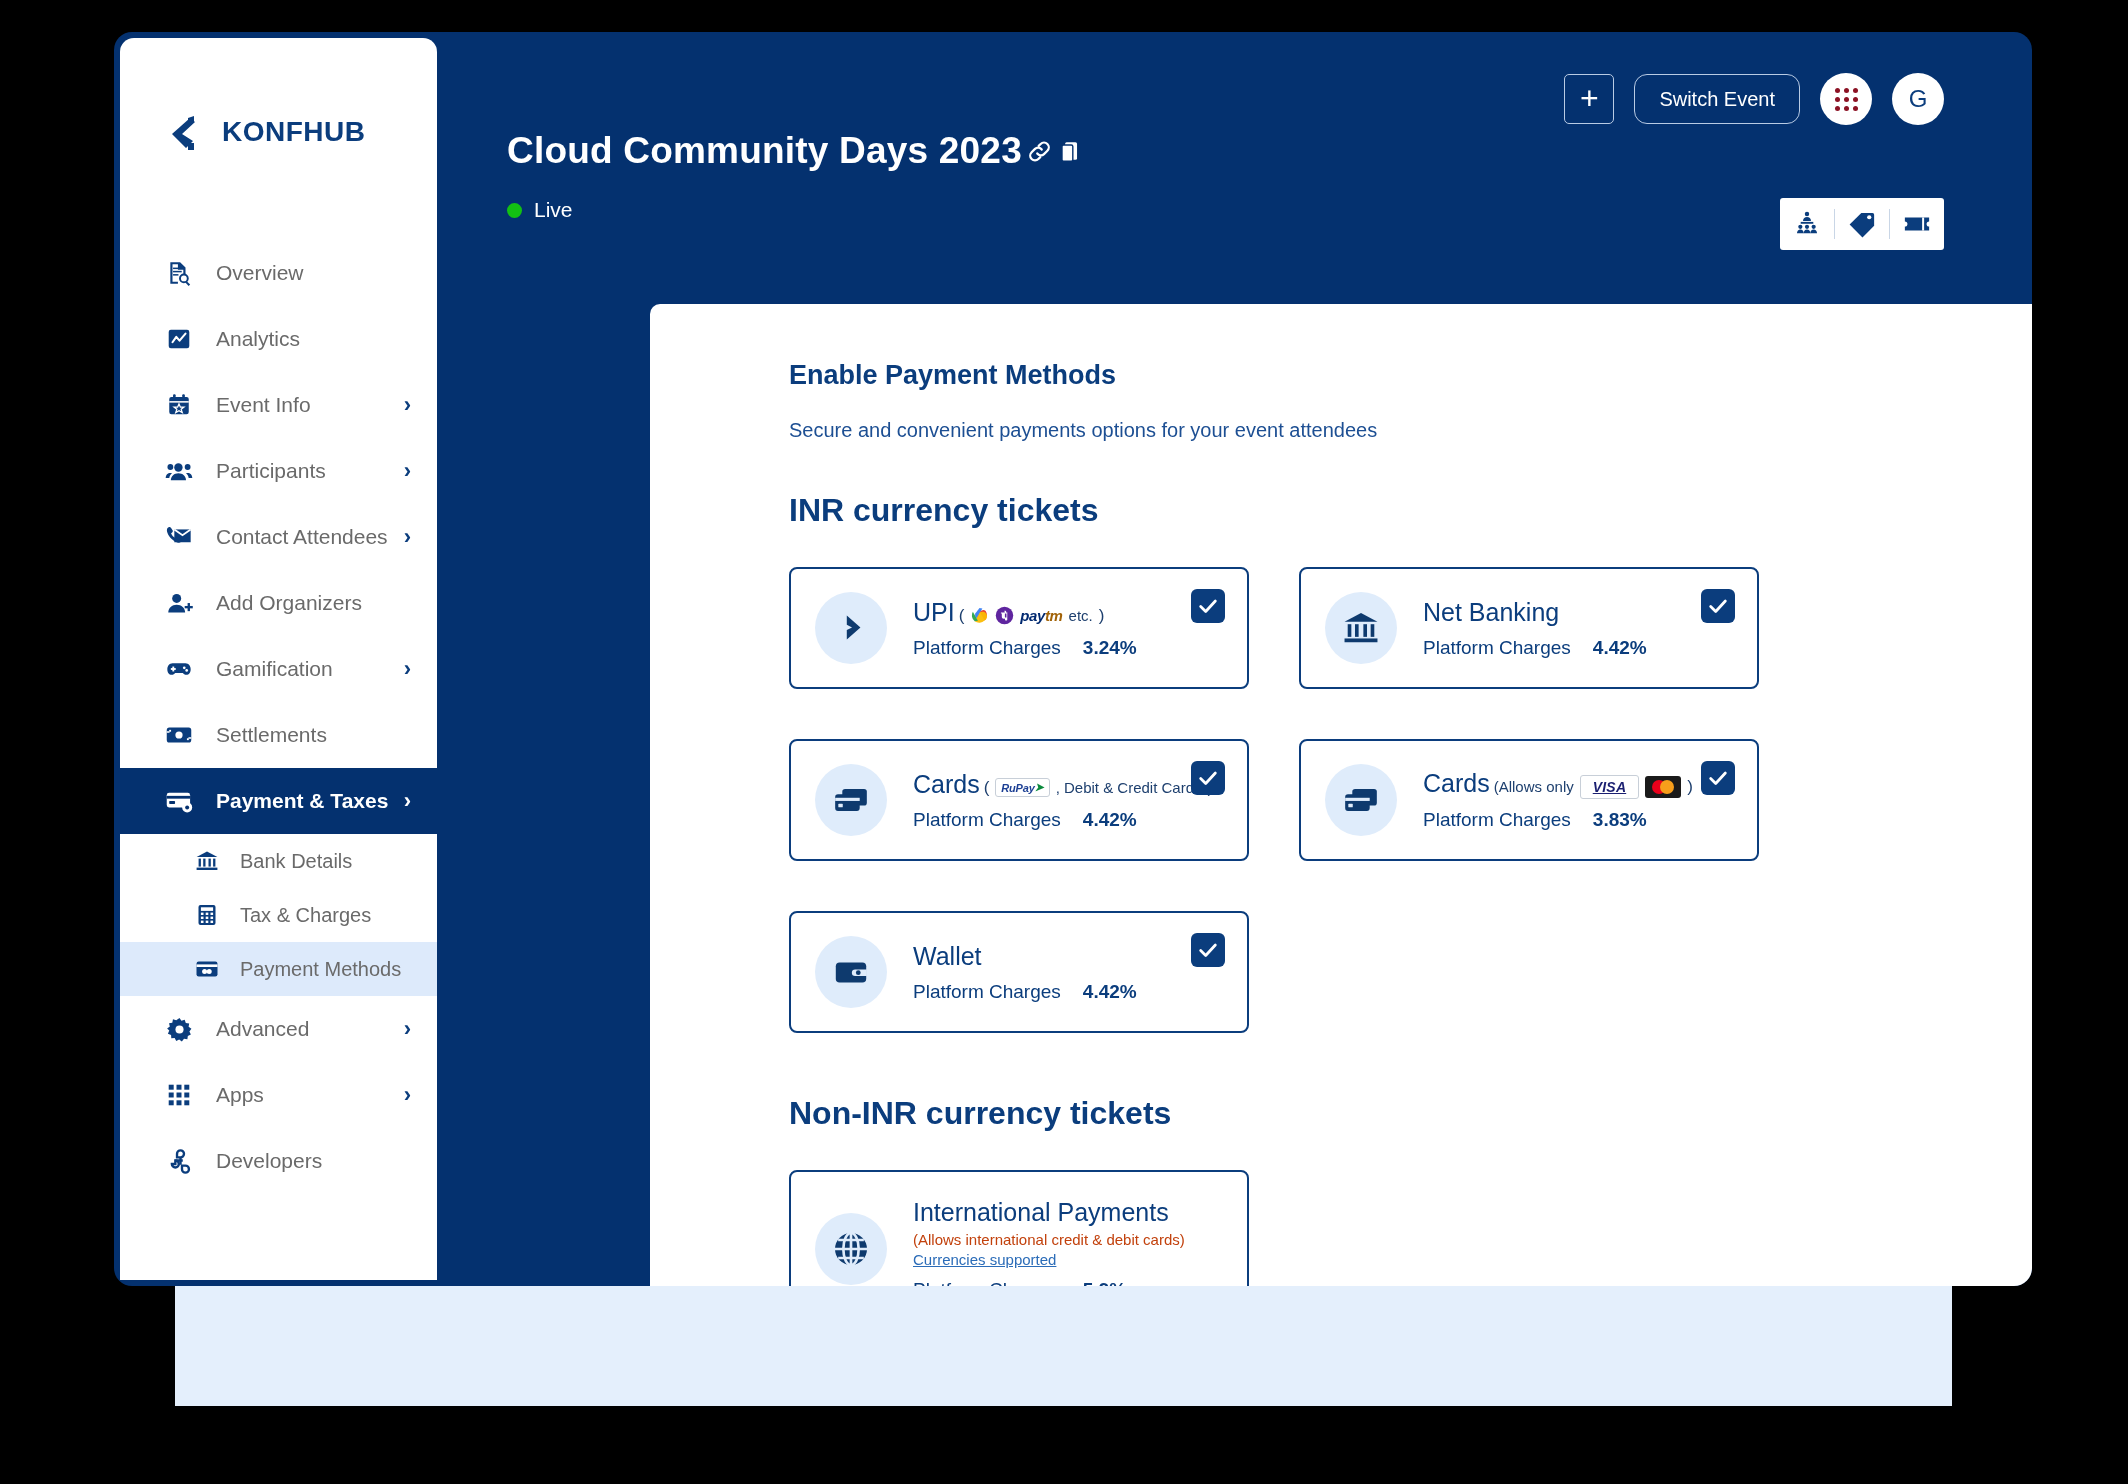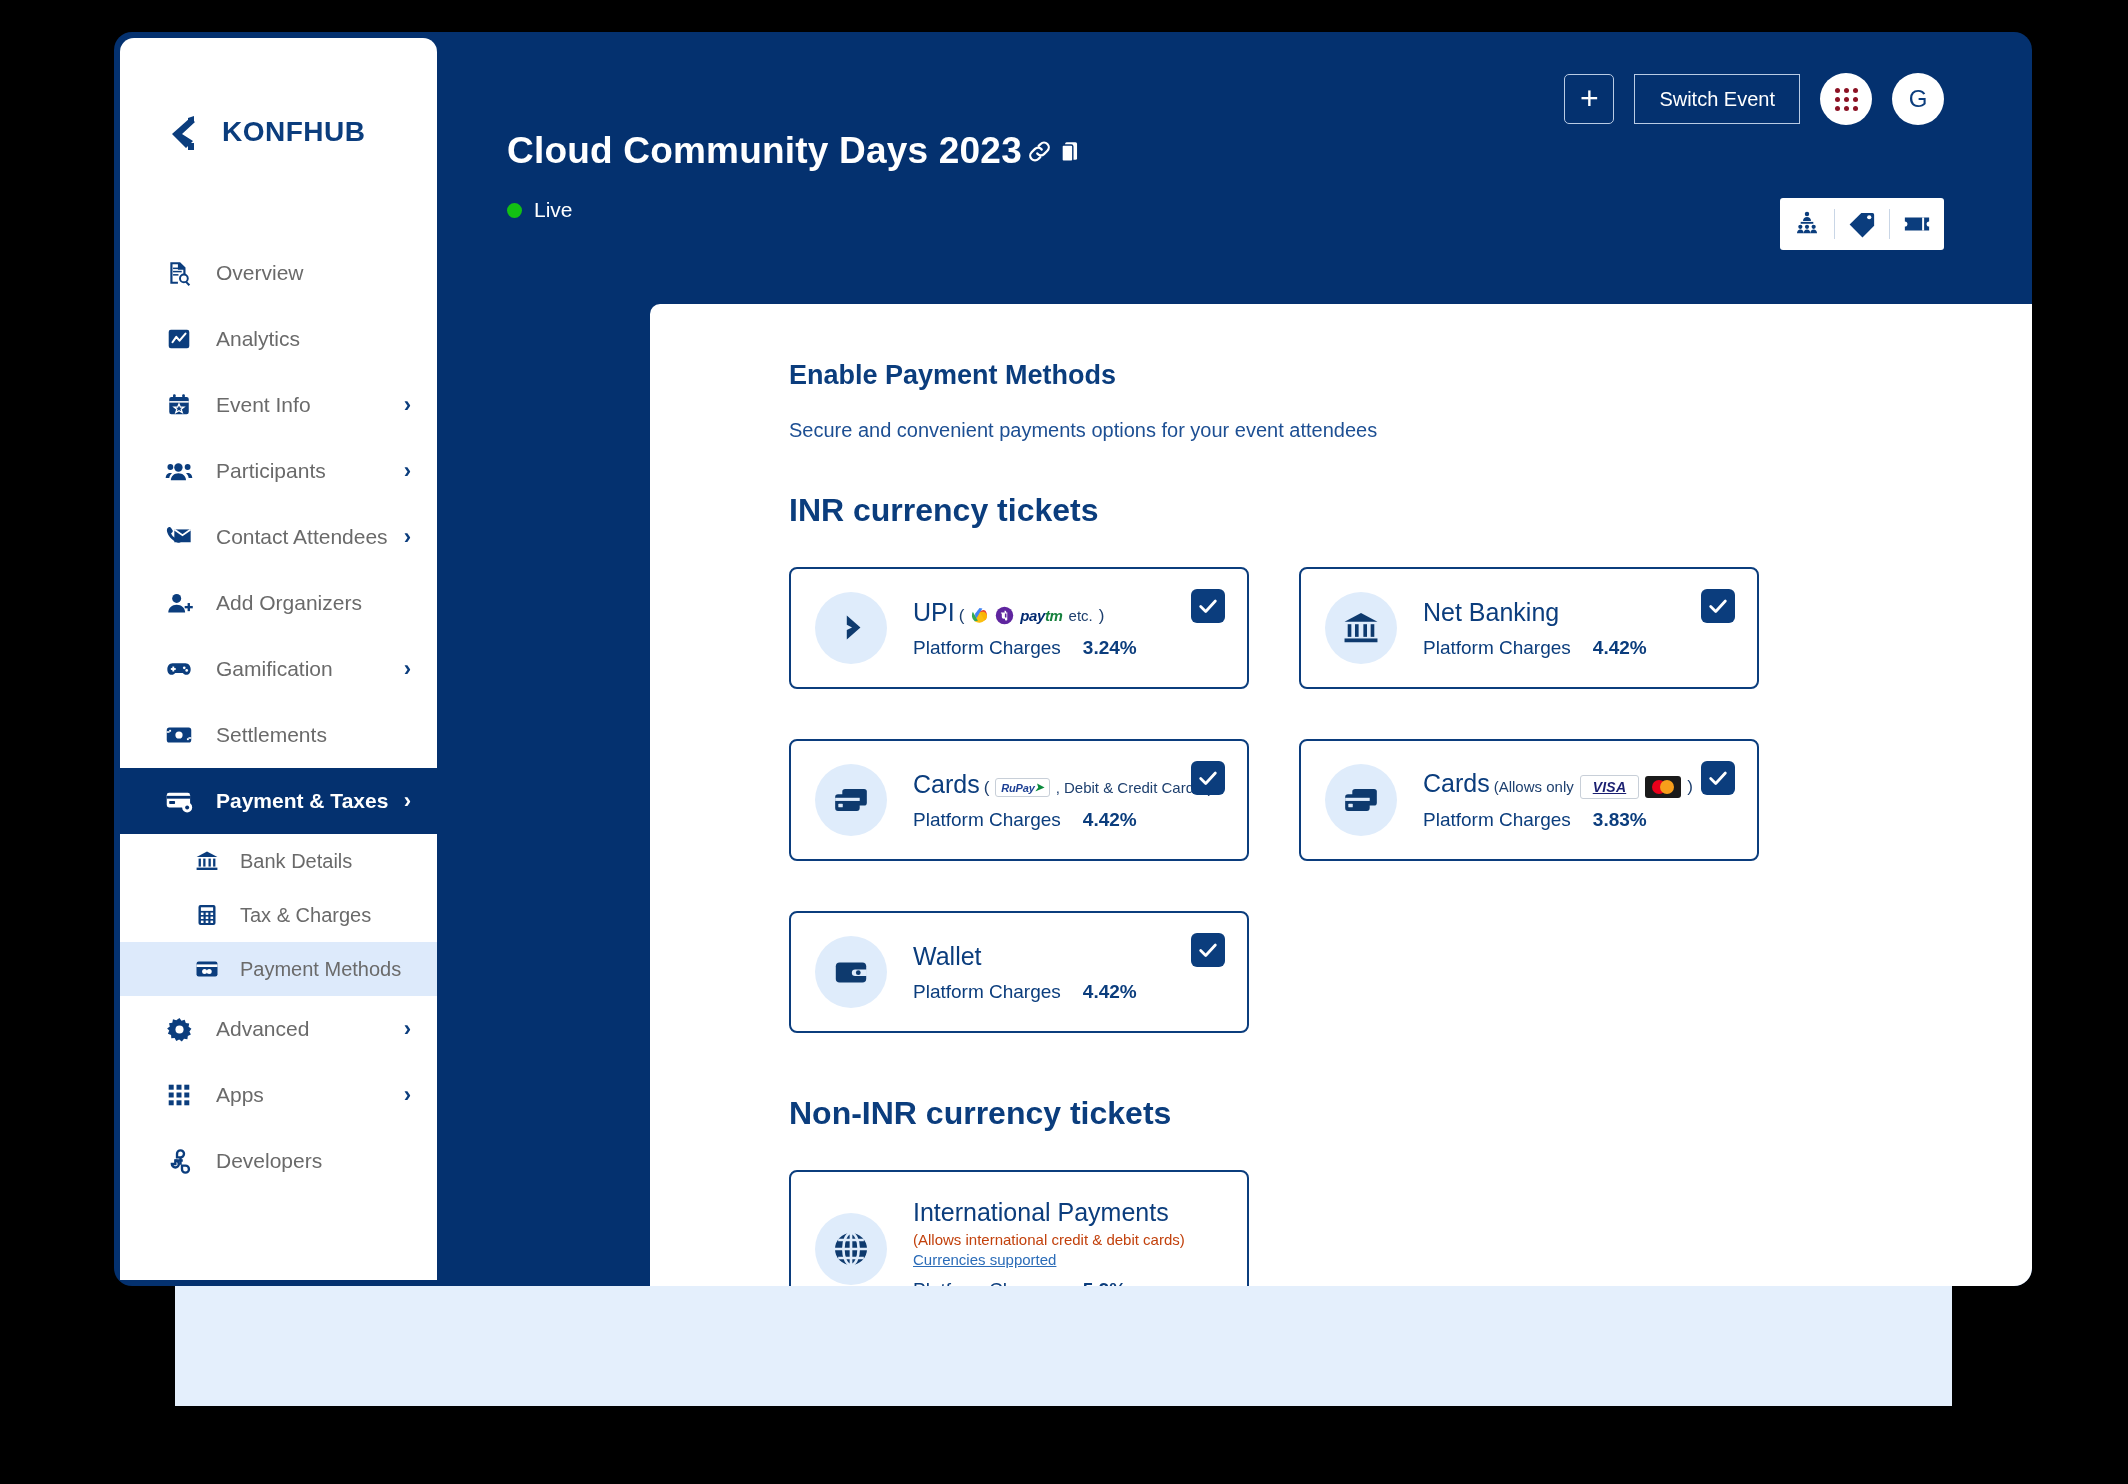--- a/index.html
+++ b/index.html
@@ -139,21 +139,21 @@
     border-radius: 5px;
     color: #ffffff;
     font-size: 32px;
     line-height: 46px;
     text-align: center;
     cursor: pointer;
   }
   #switch-event-btn {
     height: 50px;
     border: 1px solid #b9cbe4;
-    border-radius: 0;
+    border-radius: 13px;
     color: #ffffff;
     font-size: 20px;
     padding: 0 24px;
     line-height: 48px;
     cursor: pointer;
   }
   .circle-btn {
     width: 52px; height: 52px;
     border-radius: 50%;
     background: #ffffff;
@@ -377,21 +377,21 @@
   }
   .chip-mc .c1 { width: 14px; height: 14px; border-radius: 50%; background: #eb001b; }
   .chip-mc .c2 { width: 14px; height: 14px; border-radius: 50%; background: #f79e1b; margin-left: -6px; }
   .chip-paytm {
     font-size: 15px;
     font-weight: bold;
     font-style: italic;
     color: #012970;
     letter-spacing: -0.4px;
   }
-  .chip-paytm .tm { color: #15803d; }
+  .chip-paytm .tm { color: #a16207; }
 </style>
 </head>
 <body>
 
 <div id="app-shell">
 
   <nav id="sidebar">
     <div id="sidebar-scroll">
 
       <div id="sidebar-logo">

